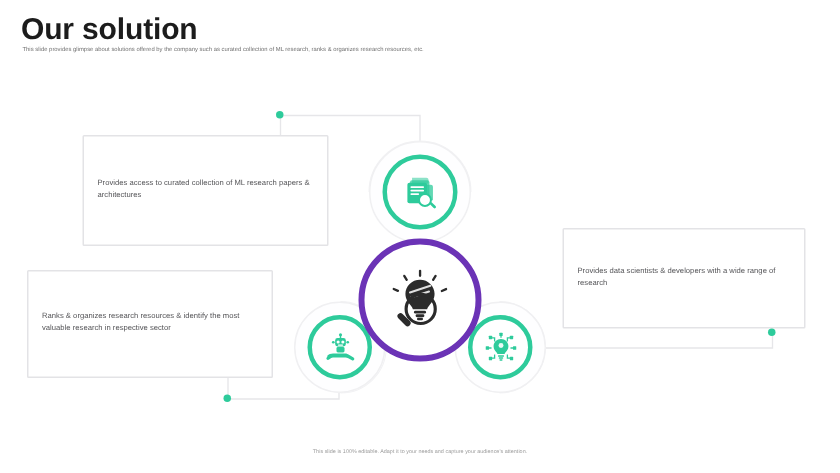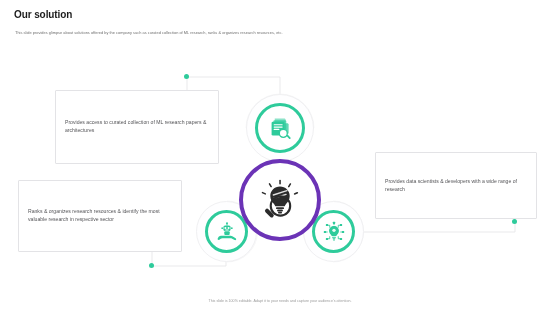--- a/index.html
+++ b/index.html
@@ -12,21 +12,21 @@
   #slide {
     position: relative;
     width: 560px; height: 315px;
     background: #ffffff;
   }
 
   
   #page-title {
     position: absolute;
     left: 14px; top: 9px;
-    font-size: 10px;
+    font-size: 20px;
     font-weight: bold;
     color: #1c1c1c;
     letter-spacing: -0.1px;
   }
   #page-subtitle {
     position: absolute;
     left: 15px; top: 31px;
     width: 420px;
     font-size: 3.9px;
     color: #6f6f6f;

